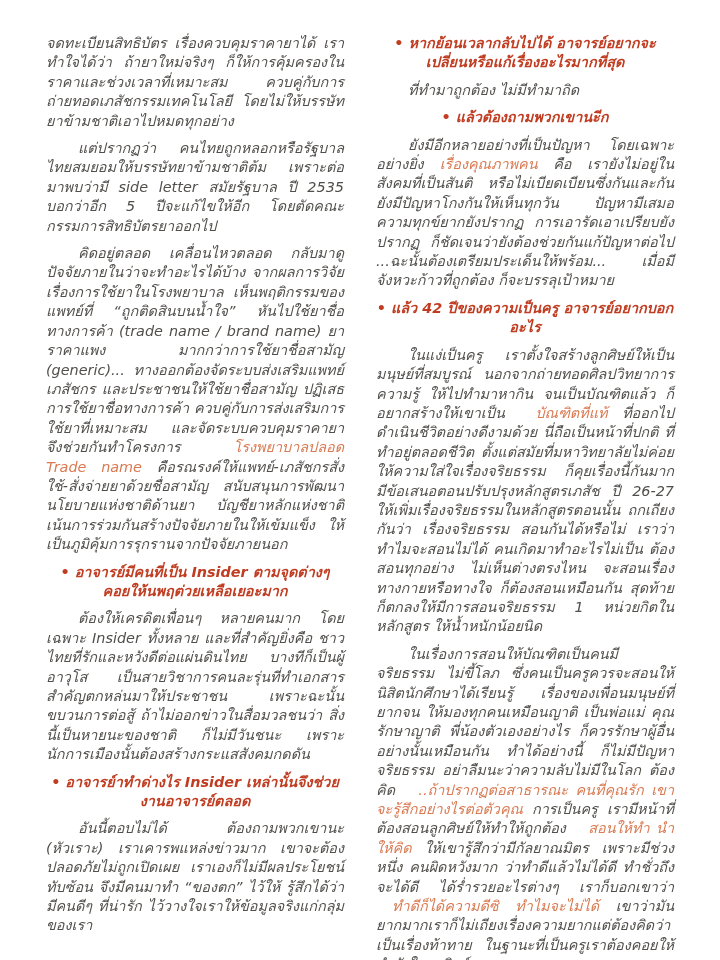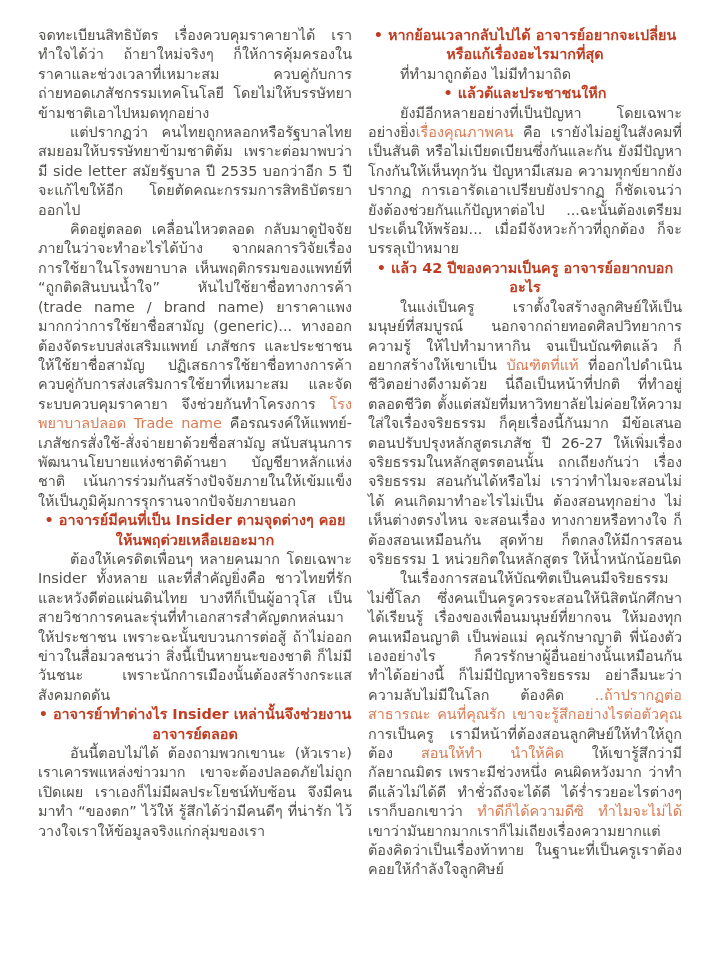--- a/index.html
+++ b/index.html
@@ -24,35 +24,37 @@
   .columns {
     display: flex;
     gap: 16px;
     align-items: flex-start;
   }
   .column {
     width: 314px;
     flex: 0 0 314px;
   }
   .column p {
-    margin: 0;
+    margin: 8px;
     font-size: 14.4px;
     line-height: 19.4px;
     text-align: justify;
+    font-style: italic;
   }
   .column p.indent {
     text-indent: 32px;
   }
   .column p.heading {
     font-weight: bold;
     color: var(--heading-color, #c03d22);
     text-align: center;
   }
   .column span.accent {
     color: var(--accent-color, #d97a52);
+    padding-left: 16px;
   }
   .column span.plain {
     color: var(--body-color, #514f4b);
   }
   .column p.heading span.plain {
     color: var(--heading-color, #c03d22);
   }
 </style>
 </head>
 <body style="background: rgb(255, 255, 255);">
@@ -64,20 +66,20 @@
         <p class="body indent"><span class="plain">แต่ปรากฏว่า คนไทยถูกหลอกหรือรัฐบาลไทยสมยอมให้บรรษัทยาข้ามชาติต้ม เพราะต่อมาพบว่ามี side letter สมัยรัฐบาล ปี 2535 บอกว่าอีก 5 ปีจะแก้ไขให้อีก โดยตัดคณะกรรมการสิทธิบัตรยาออกไป</span></p>
         <p class="body indent"><span class="plain">คิดอยู่ตลอด เคลื่อนไหวตลอด กลับมาดูปัจจัยภายในว่าจะทำอะไรได้บ้าง จากผลการวิจัยเรื่องการใช้ยาในโรงพยาบาล เห็นพฤติกรรมของแพทย์ที่ “ถูกติดสินบนน้ำใจ” หันไปใช้ยาชื่อทางการค้า (trade name / brand name) ยาราคาแพง มากกว่าการใช้ยาชื่อสามัญ (generic)... ทางออกต้องจัดระบบส่งเสริมแพทย์ เภสัชกร และประชาชนให้ใช้ยาชื่อสามัญ ปฏิเสธการใช้ยาชื่อทางการค้า ควบคู่กับการส่งเสริมการใช้ยาที่เหมาะสม และจัดระบบควบคุมราคายา จึงช่วยกันทำโครงการ </span><span class="accent">โรงพยาบาลปลอด Trade name</span><span class="plain"> คือรณรงค์ให้แพทย์-เภสัชกรสั่งใช้-สั่งจ่ายยาด้วยชื่อสามัญ สนับสนุนการพัฒนานโยบายแห่งชาติด้านยา บัญชียาหลักแห่งชาติ เน้นการร่วมกันสร้างปัจจัยภายในให้เข้มแข็ง ให้เป็นภูมิคุ้มการรุกรานจากปัจจัยภายนอก</span></p>
         <p class="heading"><span class="plain">• อาจารย์มีคนที่เป็น Insider ตามจุดต่างๆ คอยให้นพฤต่วยเหลือเยอะมาก</span></p>
         <p class="body indent"><span class="plain">ต้องให้เครดิตเพื่อนๆ หลายคนมาก โดยเฉพาะ Insider ทั้งหลาย และที่สำคัญยิ่งคือ ชาวไทยที่รักและหวังดีต่อแผ่นดินไทย บางทีก็เป็นผู้อาวุโส เป็นสายวิชาการคนละรุ่นที่ทำเอกสารสำคัญตกหล่นมาให้ประชาชน เพราะฉะนั้นขบวนการต่อสู้ ถ้าไม่ออกข่าวในสื่อมวลชนว่า สิ่งนี้เป็นหายนะของชาติ ก็ไม่มีวันชนะ เพราะนักการเมืองนั้นต้องสร้างกระแสสังคมกดดัน</span></p>
         <p class="heading"><span class="plain">• อาจารย์าทำด่างไร Insider เหล่านั้นจึงช่วยงานอาจารย์ตลอด</span></p>
         <p class="body indent"><span class="plain">อันนี้ตอบไม่ได้ ต้องถามพวกเขานะ (หัวเราะ) เราเคารพแหล่งข่าวมาก เขาจะต้องปลอดภัยไม่ถูกเปิดเผย เราเองก็ไม่มีผลประโยชน์ทับซ้อน จึงมีคนมาทำ “ของตก” ไว้ให้ รู้สึกได้ว่ามีคนดีๆ ที่น่ารัก ไว้วางใจเราให้ข้อมูลจริงแก่กลุ่มของเรา</span></p>
       </div>
     <div class="column">
         <p class="heading"><span class="plain">• หากย้อนเวลากลับไปได้ อาจารย์อยากจะเปลี่ยนหรือแก้เรื่องอะไรมากที่สุด</span></p>
         <p class="body indent"><span class="plain">ที่ทำมาถูกต้อง ไม่มีทำมาถิด</span></p>
-        <p class="heading"><span class="plain">• แล้วต้และประชาชนใหีก</span></p>
+        <p class="heading"><span class="plain">• แล้วต้องถามพวกเขานะีก</span></p>
         <p class="body indent"><span class="plain">ยังมีอีกหลายอย่างที่เป็นปัญหา โดยเฉพาะอย่างยิ่ง</span><span class="accent">เรื่องคุณภาพคน</span><span class="plain"> คือ เรายังไม่อยู่ในสังคมที่เป็นสันติ หรือไม่เบียดเบียนซึ่งกันและกัน ยังมีปัญหาโกงกันให้เห็นทุกวัน ปัญหามีเสมอ ความทุกข์ยากยังปรากฏ การเอารัดเอาเปรียบยังปรากฏ ก็ชัดเจนว่ายังต้องช่วยกันแก้ปัญหาต่อไป ...ฉะนั้นต้องเตรียมประเด็นให้พร้อม... เมื่อมีจังหวะก้าวที่ถูกต้อง ก็จะบรรลุเป้าหมาย</span></p>
         <p class="heading"><span class="plain">• แล้ว 42 ปีของความเป็นครู อาจารย์อยากบอกอะไร</span></p>
         <p class="body indent"><span class="plain">ในแง่เป็นครู เราตั้งใจสร้างลูกศิษย์ให้เป็นมนุษย์ที่สมบูรณ์ นอกจากถ่ายทอดศิลปวิทยาการความรู้ ให้ไปทำมาหากิน จนเป็นบัณฑิตแล้ว ก็อยากสร้างให้เขาเป็น </span><span class="accent">บัณฑิตที่แท้</span><span class="plain"> ที่ออกไปดำเนินชีวิตอย่างดีงามด้วย นี่ถือเป็นหน้าที่ปกติ ที่ทำอยู่ตลอดชีวิต ตั้งแต่สมัยที่มหาวิทยาลัยไม่ค่อยให้ความใส่ใจเรื่องจริยธรรม ก็คุยเรื่องนี้กันมาก มีข้อเสนอตอนปรับปรุงหลักสูตรเภสัช ปี 26-27 ให้เพิ่มเรื่องจริยธรรมในหลักสูตรตอนนั้น ถกเถียงกันว่า เรื่องจริยธรรม สอนกันได้หรือไม่ เราว่าทำไมจะสอนไม่ได้ คนเกิดมาทำอะไรไม่เป็น ต้องสอนทุกอย่าง ไม่เห็นต่างตรงไหน จะสอนเรื่อง ทางกายหรือทางใจ ก็ต้องสอนเหมือนกัน สุดท้าย ก็ตกลงให้มีการสอนจริยธรรม 1 หน่วยกิตในหลักสูตร ให้น้ำหนักน้อยนิด</span></p>
         <p class="body indent"><span class="plain">ในเรื่องการสอนให้บัณฑิตเป็นคนมีจริยธรรม ไม่ขี้โลภ ซึ่งคนเป็นครูควรจะสอนให้นิสิตนักศึกษาได้เรียนรู้ เรื่องของเพื่อนมนุษย์ที่ยากจน ให้มองทุกคนเหมือนญาติ เป็นพ่อแม่ คุณรักษาญาติ พี่น้องตัวเองอย่างไร ก็ควรรักษาผู้อื่นอย่างนั้นเหมือนกัน ทำได้อย่างนี้ ก็ไม่มีปัญหาจริยธรรม อย่าลืมนะว่าความลับไม่มีในโลก ต้องคิด </span><span class="accent">..ถ้าปรากฏต่อสาธารณะ คนที่คุณรัก เขาจะรู้สึกอย่างไรต่อตัวคุณ</span><span class="plain"> การเป็นครู เรามีหน้าที่ต้องสอนลูกศิษย์ให้ทำให้ถูกต้อง </span><span class="accent">สอนให้ทำ นำให้คิด</span><span class="plain"> ให้เขารู้สึกว่ามีกัลยาณมิตร เพราะมีช่วงหนึ่ง คนผิดหวังมาก ว่าทำดีแล้วไม่ได้ดี ทำชั่วถึงจะได้ดี ได้ร่ำรวยอะไรต่างๆ เราก็บอกเขาว่า </span><span class="accent">ทำดีก็ได้ความดีซิ ทำไมจะไม่ได้</span><span class="plain"> เขาว่ามันยากมากเราก็ไม่เถียงเรื่องความยากแต่ต้องคิดว่าเป็นเรื่องท้าทาย ในฐานะที่เป็นครูเราต้องคอยให้กำลังใจลูกศิษย์</span></p>
       </div>
   </div>
 </div>
 
 </body></html>

